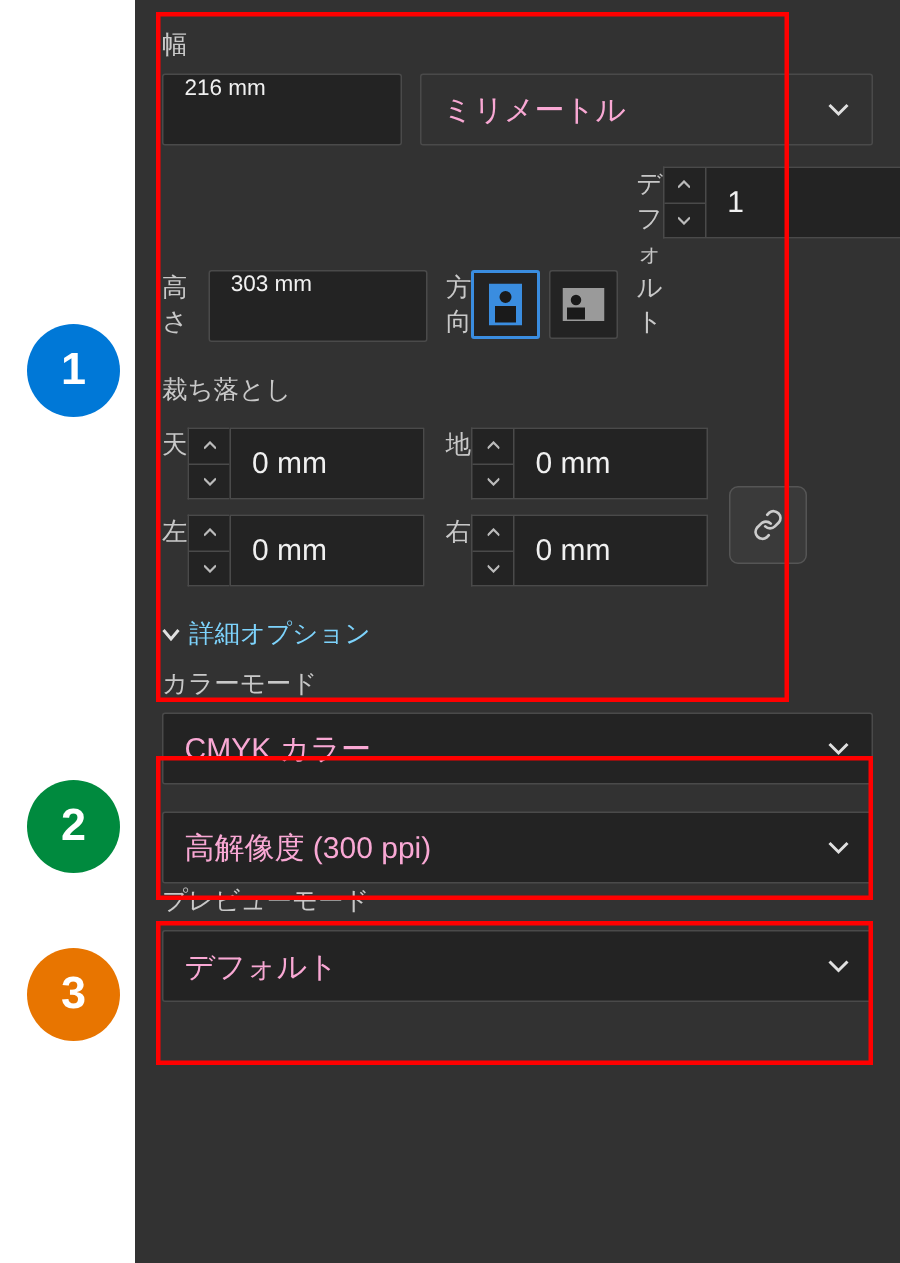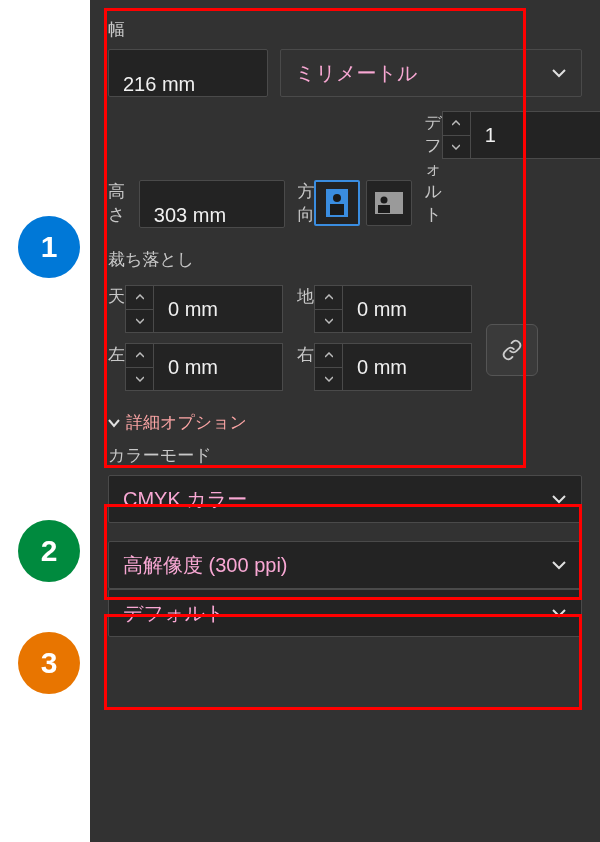--- a/index.html
+++ b/index.html
@@ -26,23 +26,23 @@
       margin-bottom: 8px;
       display: block;
     }
     .row { display: flex; gap: 12px; align-items: flex-end; margin-bottom: 14px; }
     .col { display: flex; flex-direction: row; }
     .input-box {
       background: #232323;
       border: 1px solid #4a4a4a;
       height: 48px;
       display: flex;
-      align-items: flex-end;
+      align-items: flex-start;
       padding: 0 14px;
-      font-size: 20px;
+      font-size: 15px;
       color: #f0f0f0;
       border-radius: 2px;
     }
     .input-w150 { width: 160px; }
     .dropdown {
       background: #323232;
       border: 1px solid #4a4a4a;
       height: 48px;
       display: flex;
       align-items: center;
@@ -98,21 +98,21 @@
       background: #3a3a3a;
       border: 1px solid #555;
       border-radius: 6px;
       display: flex; align-items: center; justify-content: center;
       align-self: center;
       grid-row: span 2;
       margin-top: 24px;
     }
     .section-header {
       display: flex; align-items: center; gap: 6px;
-      font-size: 17px; color: #fca5a5;
+      font-size: 17px; color: #7dd3fc;
       margin: 20px 0 10px 0;
     }
     .red-frame {
       border: 3px solid #ff0000;
       position: absolute;
     }
     .frame1 { left: 104px; top: 8px; width: 422px; height: 460px; }
     .frame2 { left: 104px; top: 504px; width: 478px; height: 96px; }
     .frame3 { left: 104px; top: 614px; width: 478px; height: 96px; }
     .badge {
@@ -291,20 +291,21 @@
       </svg>
   </div>
 
   <div class="dropdown dropdown-dark" style="">
     <span>高解像度 (300 ppi)</span>
     <svg class="chev" viewBox="0 0 16 16">
         <path d="M2 5 L8 11 L14 5" stroke="#e0e0e0" stroke-width="2" fill="none"></path>
       </svg>
   </div>
 
+  <span class="label">プレビューモード</span>
   <div class="dropdown dropdown-dark">
     <span>デフォルト</span>
     <svg class="chev" viewBox="0 0 16 16">
         <path d="M2 5 L8 11 L14 5" stroke="#e0e0e0" stroke-width="2" fill="none"></path>
       </svg>
   </div>
 
 </div>
 
 <div class="red-frame frame1"></div>

